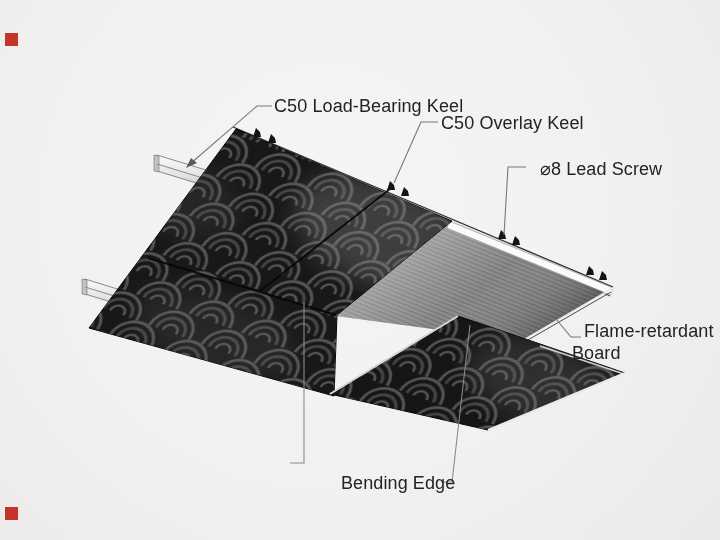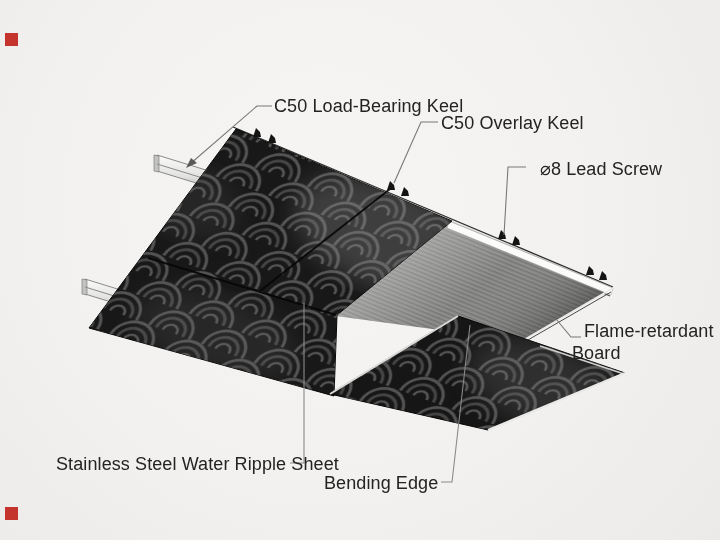--- a/index.html
+++ b/index.html
@@ -141,18 +141,17 @@
       <path d="M290,463 H304 V303" stroke="#8a8a8a"></path>
       <path d="M441,482 H452 L470,325" stroke="#8a8a8a"></path>
     </g>
   </svg>
 
   <div class="label" style="left:274px;top:97px">C50 Load-Bearing Keel</div>
   <div class="label" style="left:441px;top:114px">C50 Overlay Keel</div>
   <div class="label" style="left:540px;top:160px">⌀8 Lead Screw</div>
   <div class="label" style="left:584px;top:322px">Flame-retardant</div>
   <div class="label" style="left:572px;top:344px">Board</div>
-  <div class="label" style="left:56px;top:455px">Stainless Steel Water Ripple Sheet</div>
-  <div class="label" style="left:324px;top:474px">Bending Edge</div>
+  <div class="label" style="left:341px;top:474px">Bending Edge</div>
 
   <div class="marker" style="left: 5px; top: 33px; background-color: rgb(197, 52, 44);"></div>
   <div class="marker" style="left: 5px; top: 507px; background-color: rgb(197, 52, 44);"></div>
 </div>
 
 </body></html>

